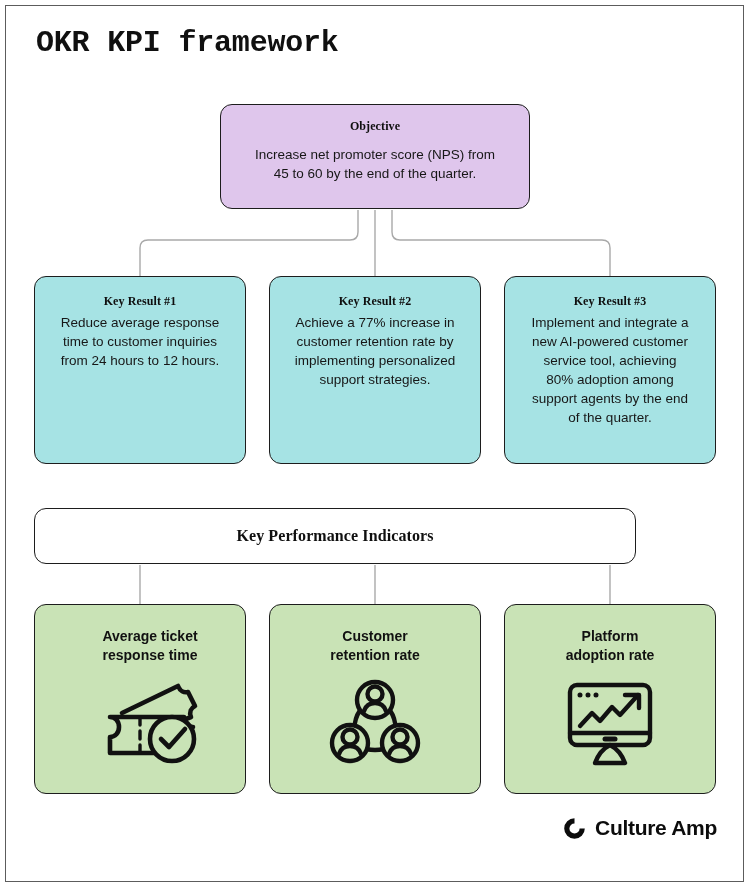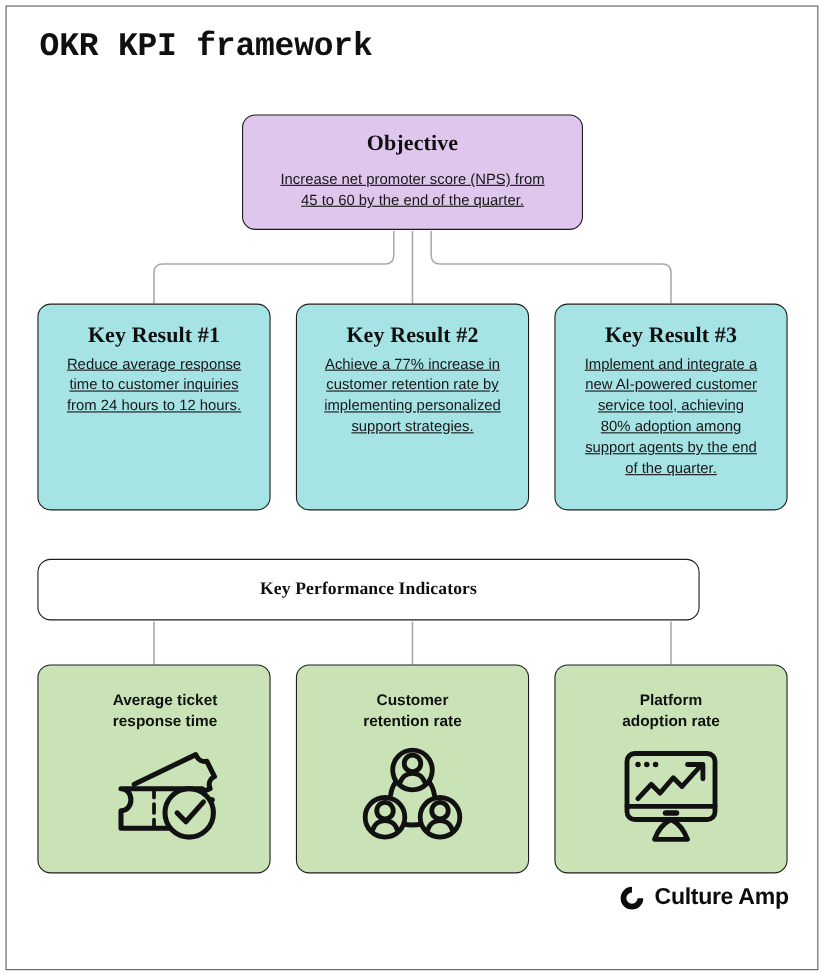--- a/index.html
+++ b/index.html
@@ -56,31 +56,30 @@
   .node {
     position: absolute;
     box-sizing: border-box;
     border: 1.6px solid #1d1d1d;
     border-radius: 12px;
     text-align: center;
   }
   .node .node-title {
     font-family: "Liberation Serif", "DejaVu Serif", serif;
     font-weight: bold;
-    font-size: 20px;
+    font-size: 12px;
     color: #0f0f0f;
     letter-spacing: 0.1px;
   }
   .node .node-body {
     font-family: "Liberation Sans", sans-serif;
     font-size: 13.5px;
     line-height: 19px;
     color: #171717;
     white-space: pre-line;
-    text-decoration: underline;
   }
 
   
   .objective {
     left: 220px;
     top: 104px;
     width: 310px;
     height: 105px;
     background: #dfc6ec;
     padding: 14px 16px 0 16px;
@@ -136,21 +135,21 @@
     margin-top: 12px;
     display: flex;
     align-items: center;
     justify-content: center;
   }
 
   
   .logo {
     position: absolute;
     right: 33px;
-    bottom: 60px;
+    bottom: 48px;
     display: flex;
     align-items: center;
     gap: 9px;
   }
   .logo .logo-text {
     font-family: "Liberation Sans", sans-serif;
     font-weight: bold;
     font-size: 21px;
     letter-spacing: -0.3px;
     color: #0c0c0c;

